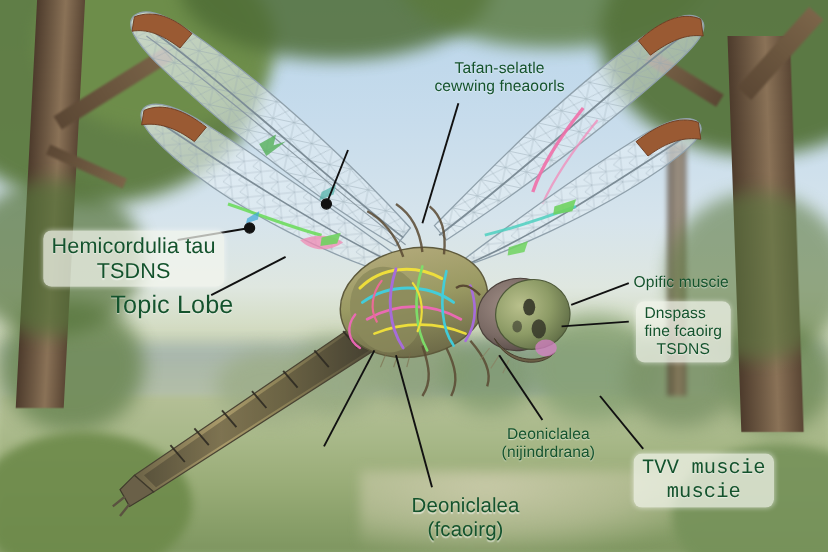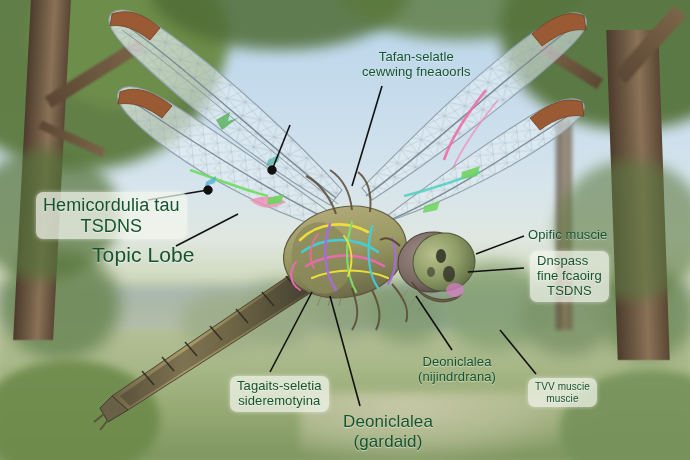--- a/index.html
+++ b/index.html
@@ -258,33 +258,29 @@
   <div class="lbl" style="left:528px;top:228px;font-size:13px;">
     <span class="t1">Opific muscie</span>
   </div>
 
   <div class="lbl boxed" style="left:530px;top:251px;font-size:13px;">
     <span class="t1">Dnspass</span>
     <span class="t2">fine fcaoirg</span>
     <span class="t2 center">TSDNS</span>
   </div>
 
-  <div class="lbl center boxed" style="left:230px;top:376px;font-size:13px;">
-    <span class="t1">Tagaits-seletia</span>
-    <span class="t2">sideremotyina</span>
-  </div>
 
   <div class="lbl center" style="left:343px;top:412px;font-size:17px;">
     <span class="t1">Deoniclalea</span>
-    <span class="t2">(gardaid)</span>
+    <span class="t2">(fcaoirg)</span>
   </div>
 
   <div class="lbl center" style="left:418px;top:355px;font-size:13px;">
     <span class="t1">Deoniclalea</span>
     <span class="t2">(nijindrdrana)</span>
   </div>
 
-  <div class="lbl center boxed" style="left:528px;top:378px;font-size:10px;">
+  <div class="lbl center boxed" style="left:528px;top:378px;font-size:17px;font-family:Liberation Mono, monospace;">
     <span class="t1">TVV muscie</span>
     <span class="t2">muscie</span>
   </div>
 
 </div>
 
 </body></html>

